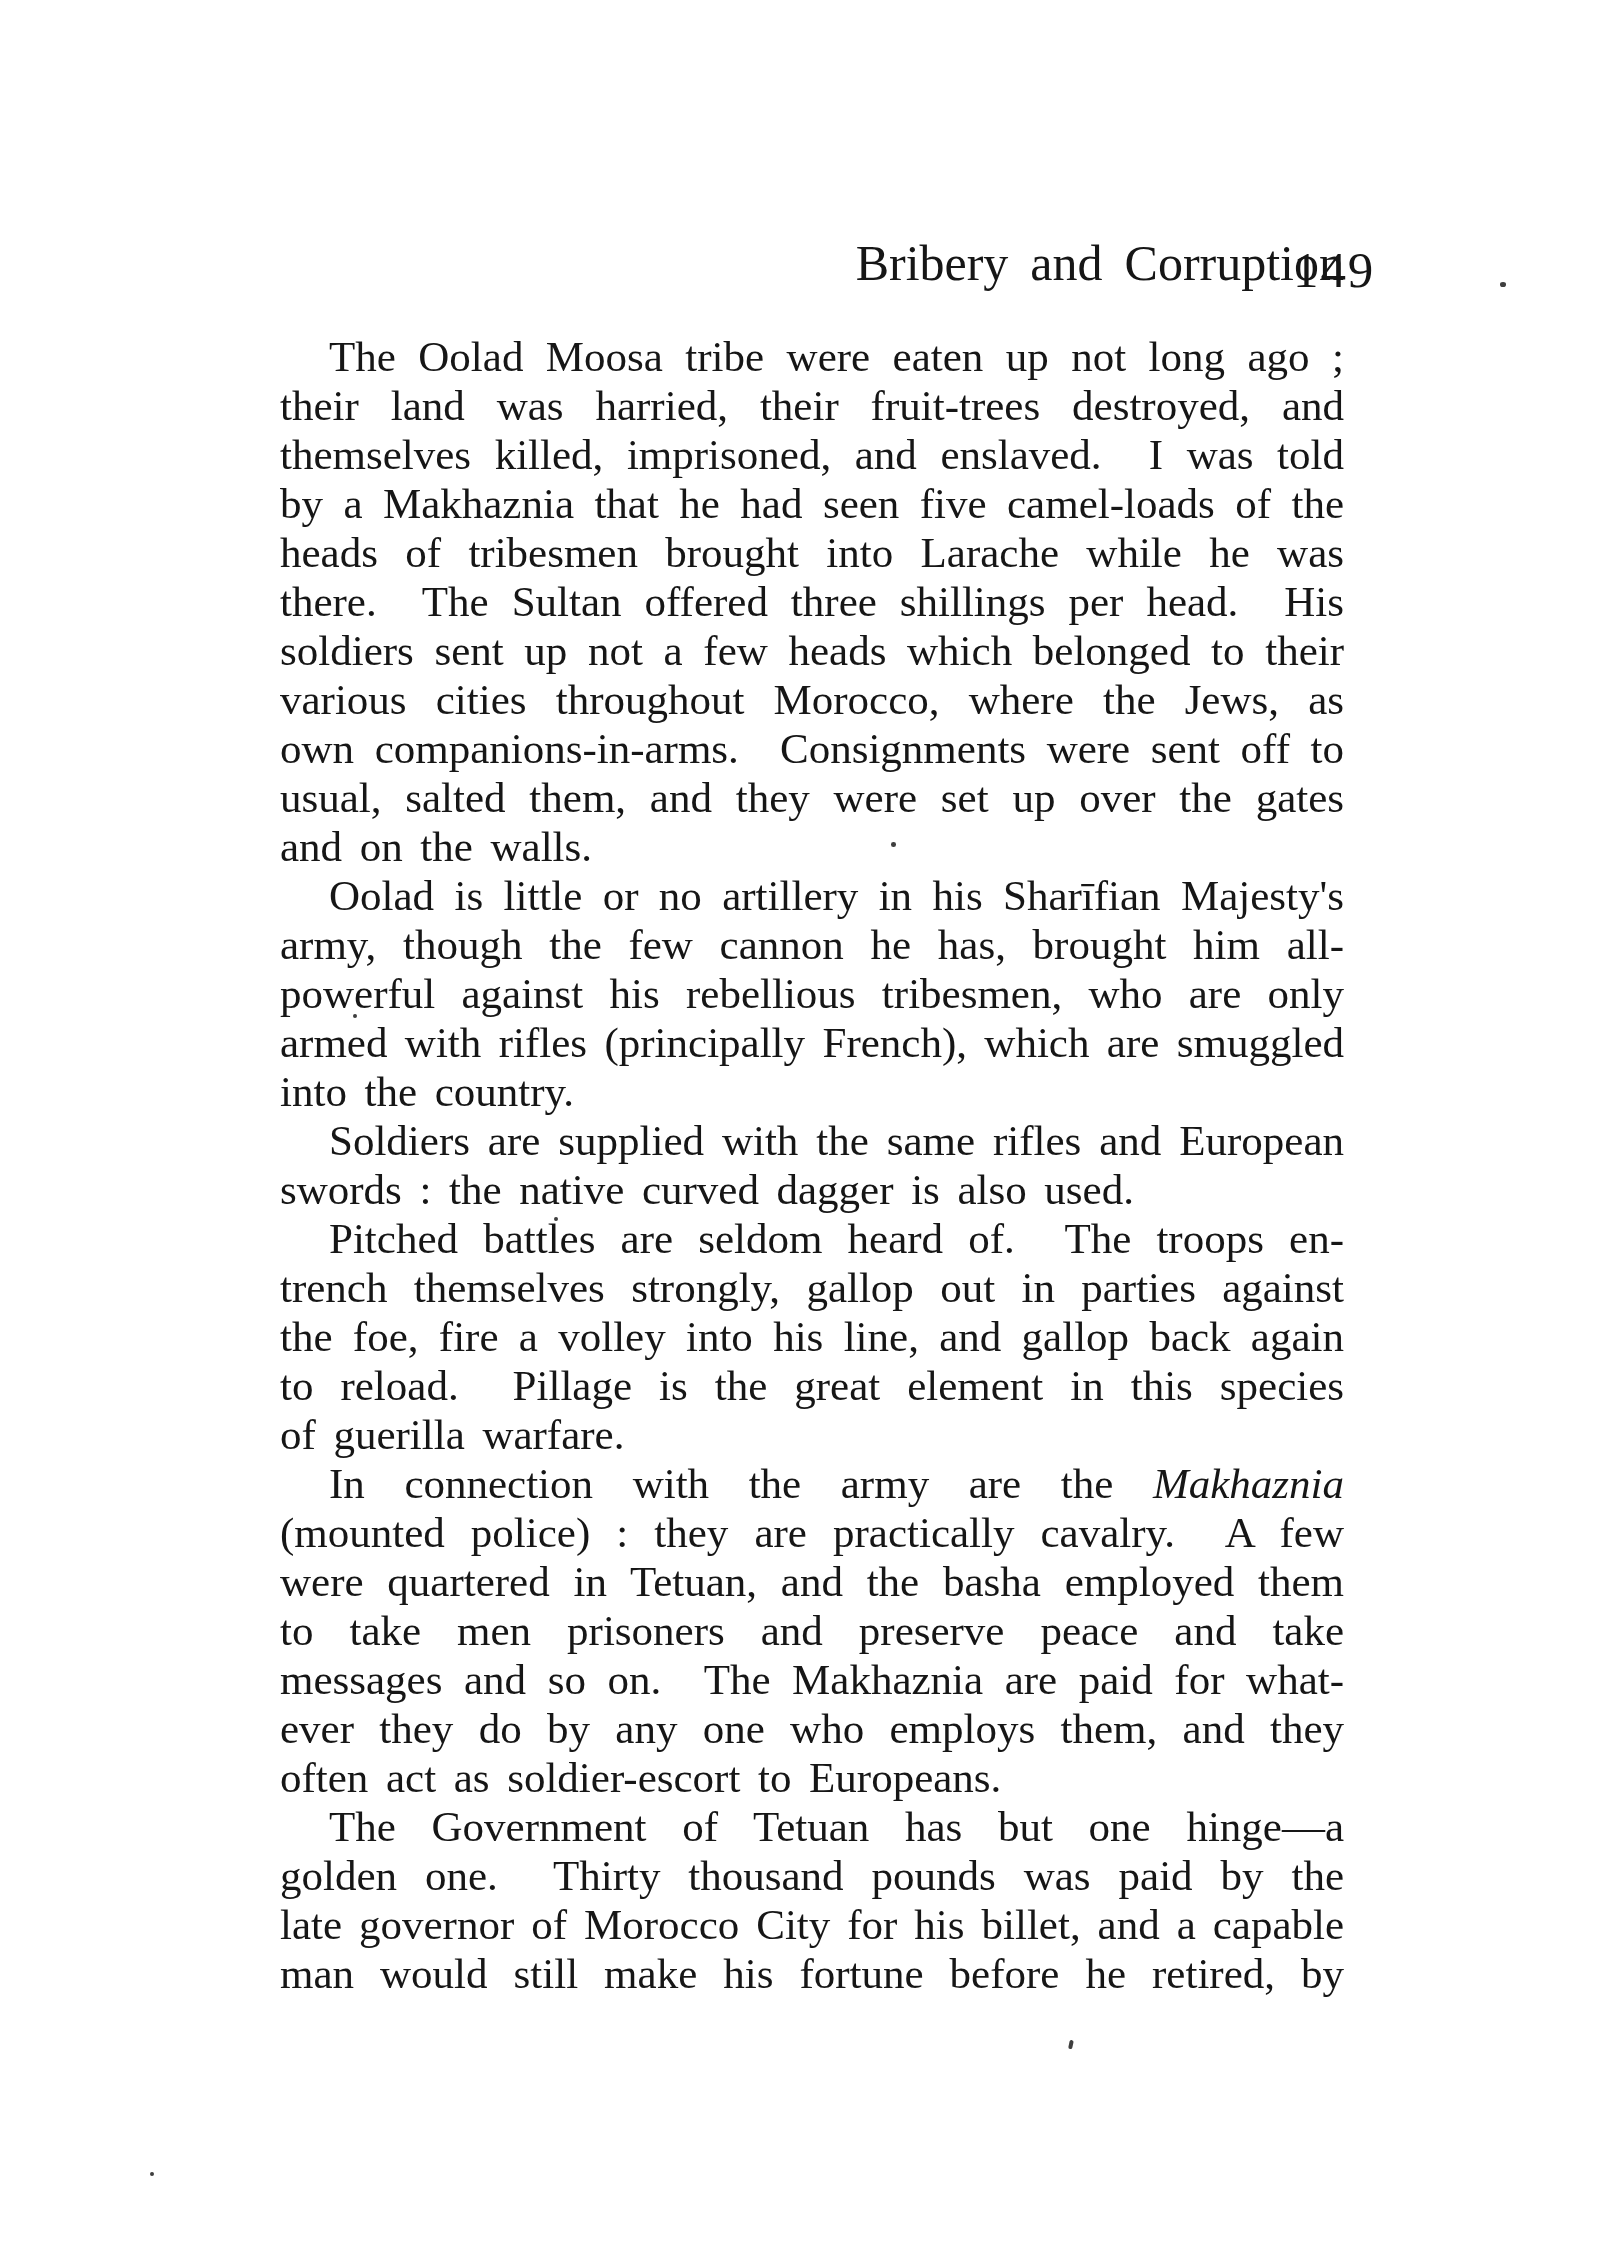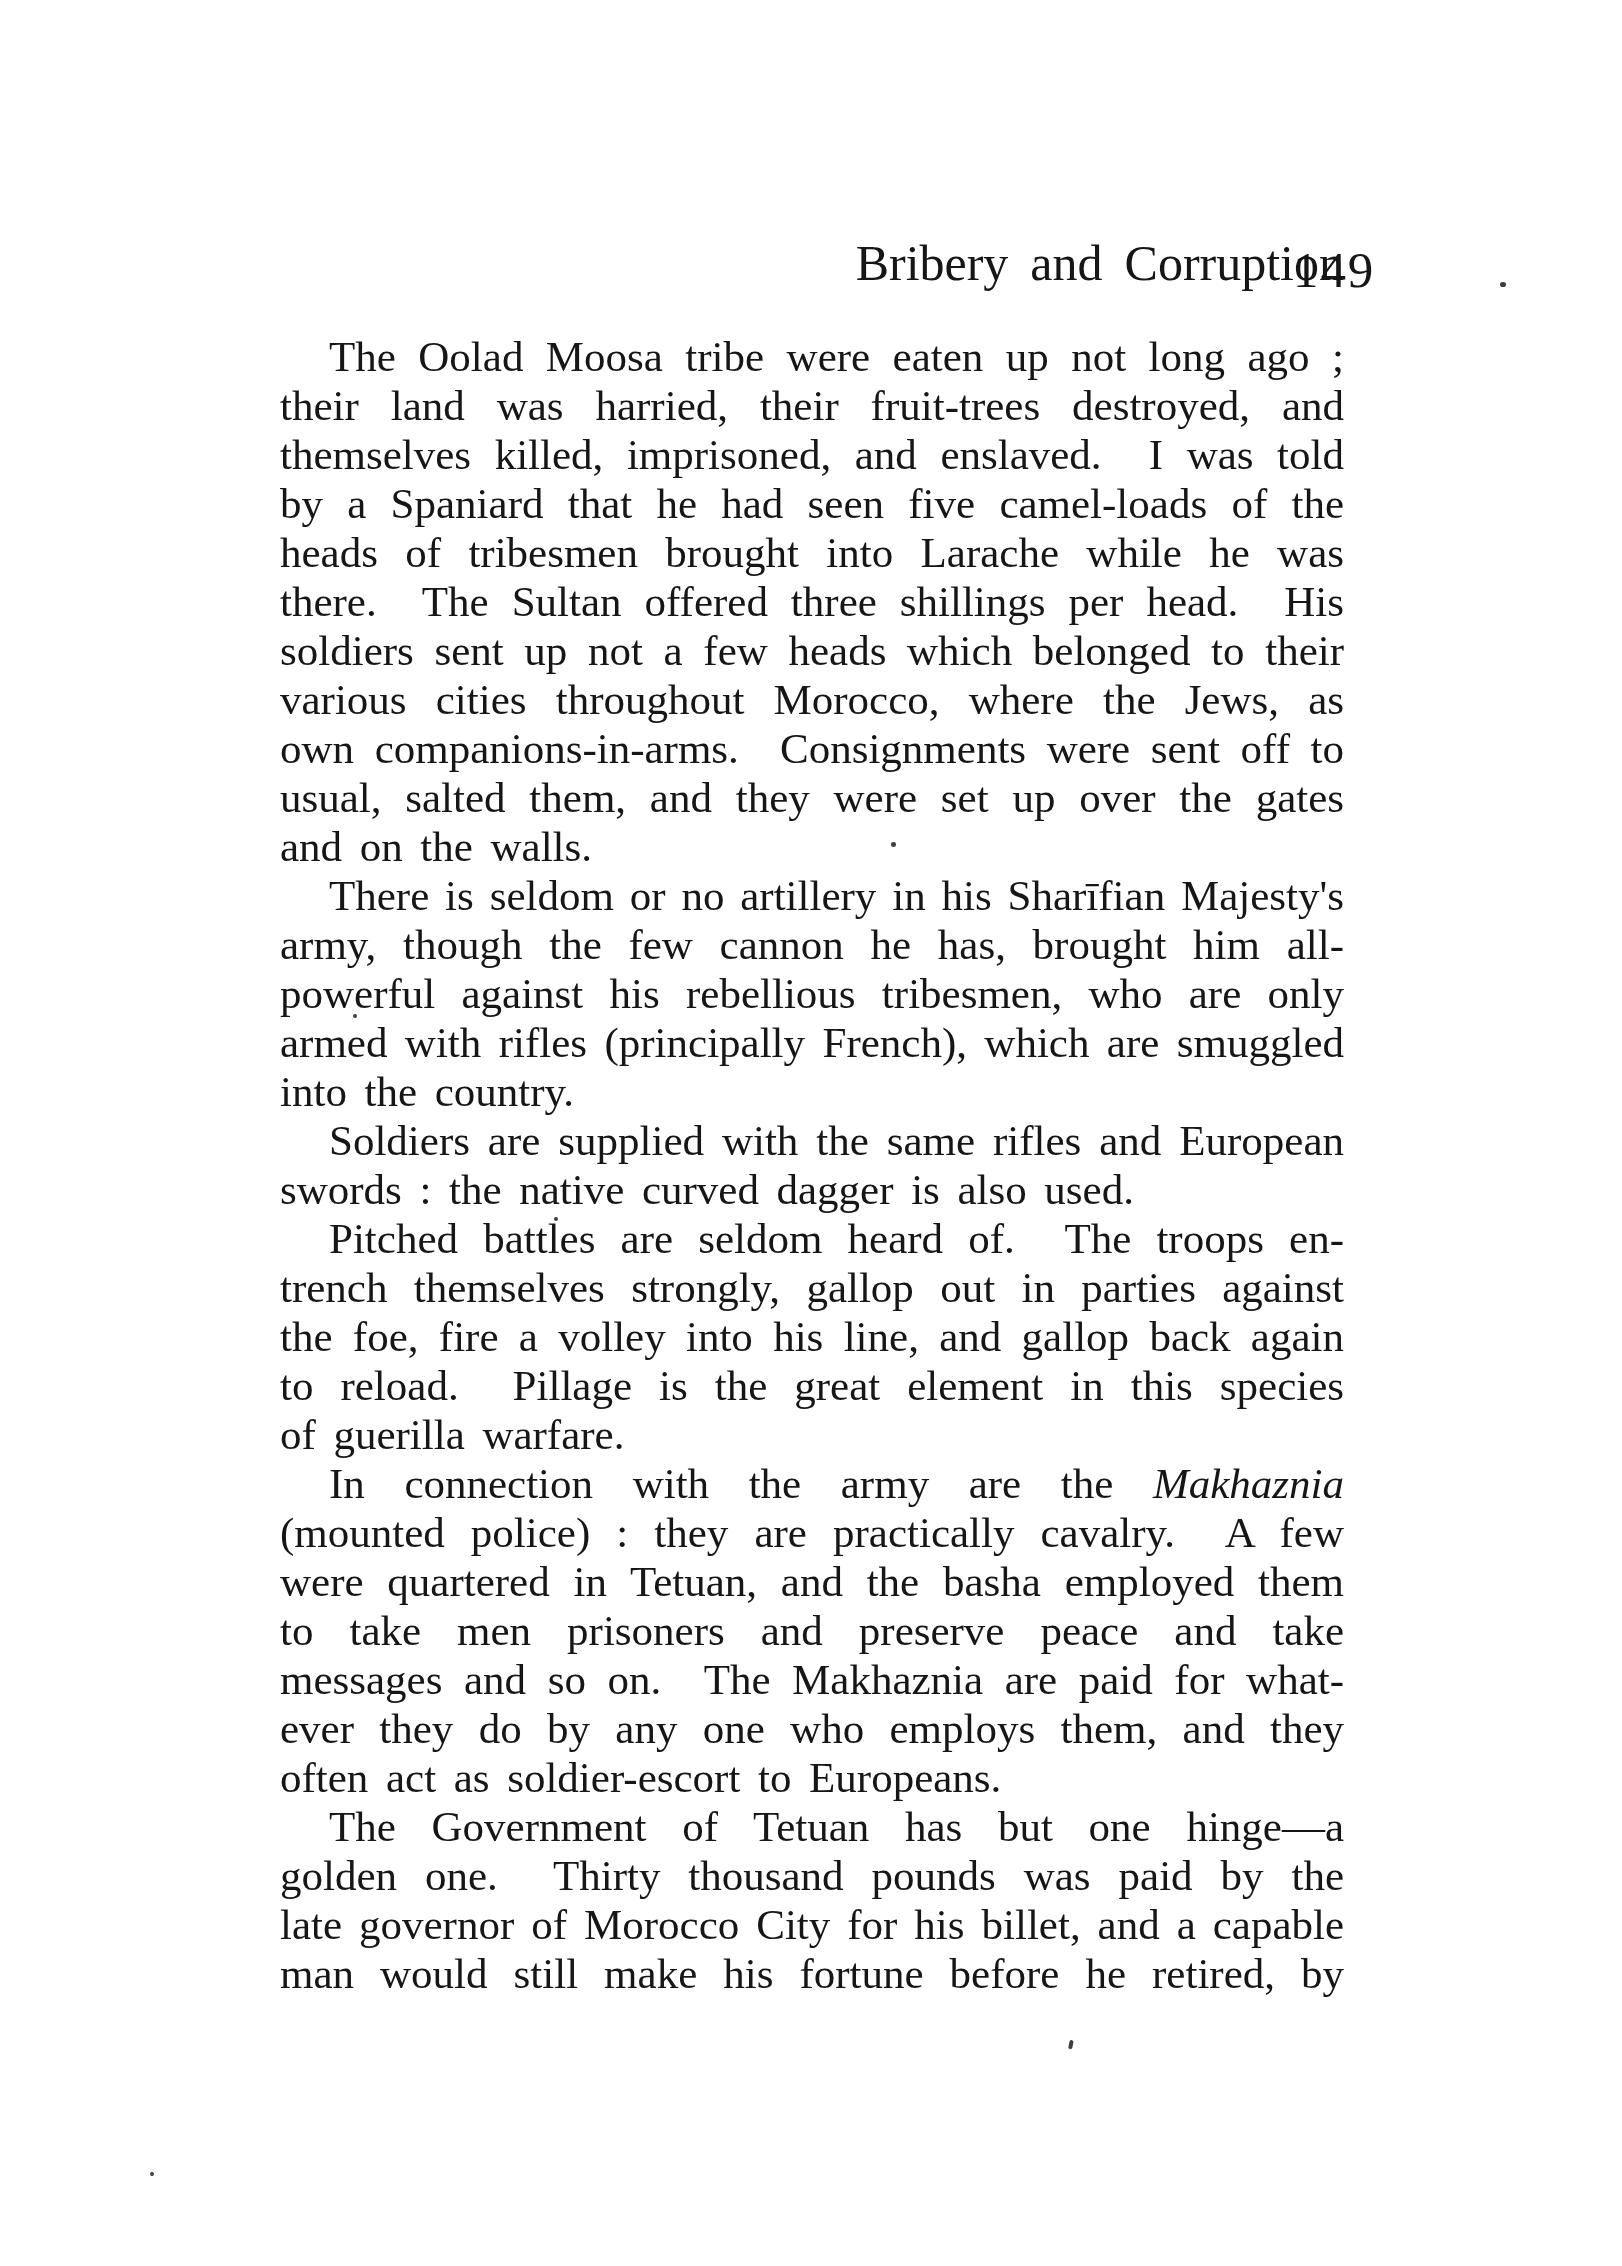--- a/index.html
+++ b/index.html
@@ -59,32 +59,32 @@
 
 <div class="page-title">Bribery and Corruption</div>
 <div class="page-number">149</div>
 
 <div class="text-column">
 
   <div>
     <div class="ln j ind">The Oolad Moosa tribe were eaten up not long ago ;</div>
     <div class="ln j">their land was harried, their fruit-trees destroyed, and</div>
     <div class="ln j">themselves killed, imprisoned, and enslaved.&nbsp; I was told</div>
-    <div class="ln j">by a Spaniard that he had seen five camel-loads of the</div>
+    <div class="ln j">by a Makhaznia that he had seen five camel-loads of the</div>
     <div class="ln j">heads of tribesmen brought into Larache while he was</div>
     <div class="ln j">there.&nbsp; The Sultan offered three shillings per head.&nbsp; His</div>
     <div class="ln j">soldiers sent up not a few heads which belonged to their</div>
     <div class="ln j">various cities throughout Morocco, where the Jews, as</div>
     <div class="ln j">own companions-in-arms.&nbsp; Consignments were sent off to</div>
     <div class="ln j">usual, salted them, and they were set up over the gates</div>
     <div class="ln last">and on the walls.</div>
   </div>
 
   <div>
-    <div class="ln j ind">There is seldom or no artillery in his Sharīfian Majesty's</div>
+    <div class="ln j ind">Oolad is little or no artillery in his Sharīfian Majesty's</div>
     <div class="ln j">army, though the few cannon he has, brought him all-</div>
     <div class="ln j">powerful against his rebellious tribesmen, who are only</div>
     <div class="ln j">armed with rifles (principally French), which are smuggled</div>
     <div class="ln last">into the country.</div>
   </div>
 
   <div>
     <div class="ln j ind">Soldiers are supplied with the same rifles and European</div>
     <div class="ln last">swords : the native curved dagger is also used.</div>
   </div>

